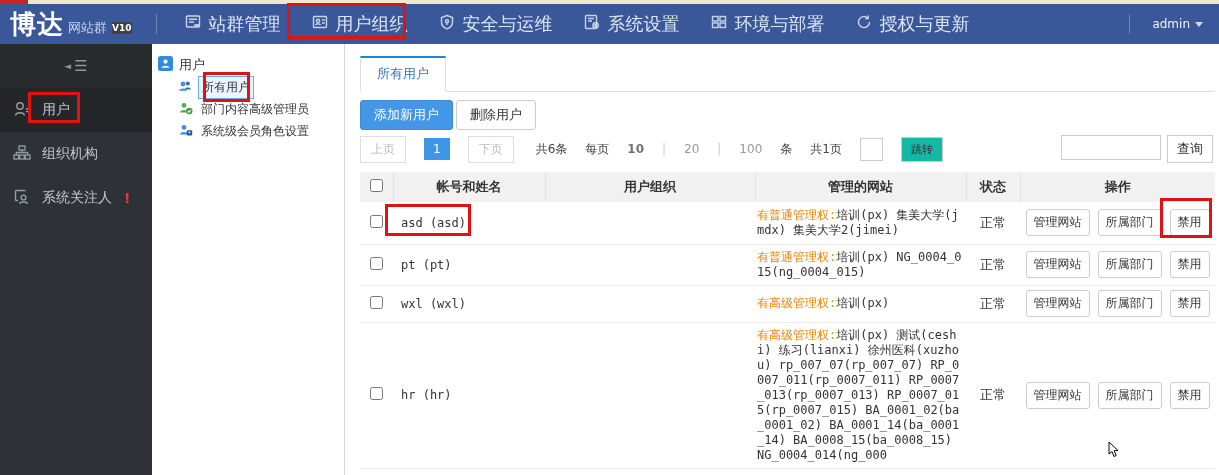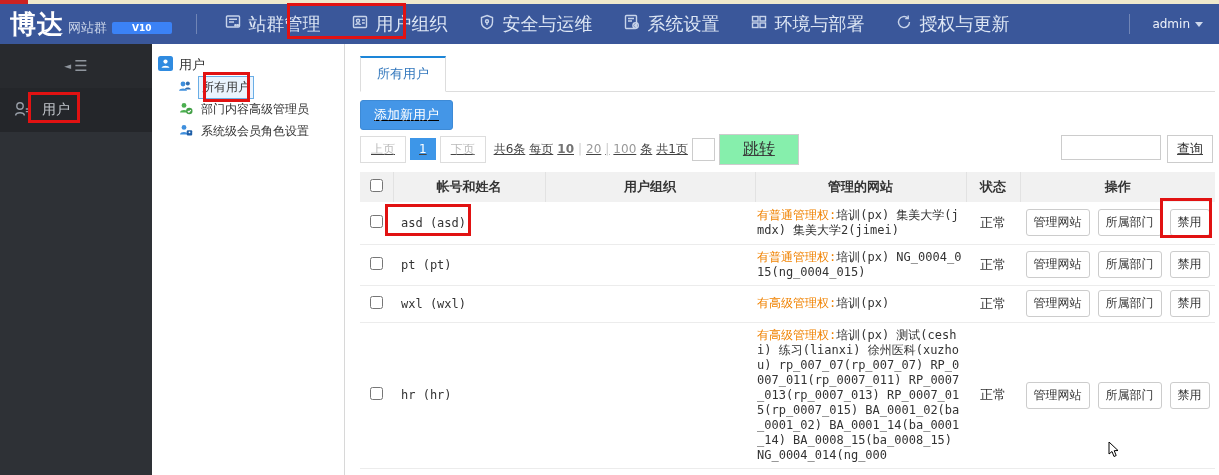--- a/index.html
+++ b/index.html
@@ -9,21 +9,21 @@
 
   
   .top-strip { height:4px; background:#efe9cc; position:relative; }
   .top-strip-red { position:absolute; left:0; top:0; width:28px; height:4px; background:#cc2222; }
 
   
   .topbar { height:40px; background:#3a579a; display:flex; align-items:center; color:#e8eef8; }
   .logo { display:flex; align-items:center; padding:0 12px 0 10px; }
   .logo-main { font-size:26px; font-weight:bold; color:#fff; letter-spacing:1px; line-height:1; }
   .logo-sub { font-size:13px; color:#c8d3e8; margin:8px 0 0 4px; }
-  .badge { background:#3b82f6; color:#fff; font-size:9px; padding:1px 20px; border-radius:2px; margin:8px 0 0 5px; font-weight:bold; }
+  .badge { background:#404040; color:#fff; font-size:9px; padding:1px 0; border-radius:2px; margin:8px 0 0 5px; font-weight:bold; }
   .vdiv { width:1px; height:20px; background:rgba(255,255,255,.28); margin:0 12px; }
   .nav-item { display:flex; align-items:center; gap:7px; margin:0 15px; font-size:18px; color:#dde6f4; cursor:pointer; white-space:nowrap; }
   .topbar-right { margin-left:auto; display:flex; align-items:center; padding-right:16px; }
   .admin-label { font-size:12px; margin:0 5px 0 10px; color:#eef2fa; }
   .caret-down { width:0; height:0; border-left:4px solid transparent; border-right:4px solid transparent; border-top:5px solid #cfd9ec; }
 
   .content { display:flex; height:431px; }
 
   
   .sidebar { width:152px; background:#2e3136; color:#c2c6cc; flex-shrink:0; }
@@ -38,31 +38,31 @@
   .tree { width:193px; background:#fff; border-right:1px solid #d8d8d8; padding-top:10px; flex-shrink:0; font-size:12px; color:#333; }
   .tree-header { display:flex; align-items:center; gap:6px; padding-left:6px; height:22px; font-size:13px; }
   .tree-item { display:flex; align-items:center; gap:5px; padding-left:26px; height:22px; cursor:pointer; white-space:nowrap; }
   .tree-item .t-label { padding:2px 3px; }
   .tree-item.selected .t-label { background:#eaf4fe; border:1px solid #6aaee6; }
 
   
   .main { flex:1; padding:14px 4px 0 15px; position:relative; background:#fff; }
   .tabbar { border-bottom:1px solid #ddd; height:34px; position:relative; }
   .tab { position:absolute; left:0; bottom:-1px; background:#fff; border:1px solid #ddd; border-top:2px solid #1d86d8; border-bottom:1px solid #fff; padding:7px 16px 8px; font-size:13px; color:#3277bd; cursor:pointer; }
-  .toolbar { margin-top:8px; display:flex; gap:3px;text-decoration:underline; }
+  .toolbar { margin-top:8px; display:flex; gap:3px; }
   .btn-primary { background:#4496e7; border:1px solid #3d8ad6; color:#fff; font-size:13px; padding:5px 13px; border-radius:3px; cursor:pointer; }
   .btn { background:#fff; border:1px solid #ccc; color:#333; font-size:13px; padding:5px 13px; border-radius:3px; cursor:pointer; }
-  .pager { margin-top:6px; display:flex; align-items:center; font-size:12px; color:#444; gap:4px; height:26px;text-decoration:underline; }
+  .pager { margin-top:6px; display:flex; align-items:center; font-size:12px; color:#444; gap:18px; height:26px; }
   .pg-btn { border:1px solid #ddd; color:#bbb; padding:4px 10px; font-size:12px; background:#fff; cursor:default; }
   .pg-cur { background:#3d96e8; color:#fff; padding:4px 9px; font-size:12px; }
   .size-sel { color:#737373; font-weight:bold; }
   .size-opt { color:#999; cursor:pointer; }
   .pipe { color:#ccc; }
   .jump-input { width:23px; height:23px; border:1px solid #ccc; }
-  .jump-btn { border:1px solid #ccc; background:#86efac; padding:4px 23px; font-size:16px; color:#333; cursor:pointer; }
+  .jump-btn { border:1px solid #ccc; background:#14b8a6; padding:4px 9px; font-size:11px; color:#333; cursor:pointer; }
   .search-wrap { margin-left:auto; display:flex; gap:6px; align-items:flex-start; margin-right:2px; }
   .search-input { width:100px; height:25px; border:1px solid #ccc; }
   .search-btn { border:1px solid #ccc; background:#fff; padding:4px 9px; font-size:13px; color:#333; cursor:pointer; }
 
   
   table { border-collapse:collapse; margin-top:10px; width:855px; table-layout:fixed; font-size:12px; color:#333; }
   thead th { background:#f1f1f1; height:30px; font-weight:bold; color:#333; border-right:1px solid #e2e2e2; font-size:13px; }
   thead th:last-child { border-right:none; }
   tbody td { border-bottom:1px solid #ececec; vertical-align:middle; }
   .cb-cell { text-align:center; }
@@ -164,20 +164,39 @@
         <span class="tri">◄</span>
         <span class="bars">☰</span>
       </div>
       <div class="side-item selected">
         <span><svg width="20" height="20" viewBox="0 0 20 20" fill="none" stroke="#979da6" stroke-width="1.4">
               <circle cx="8" cy="7" r="3.2"></circle>
               <path d="M3.5 16.5c.8-3.6 8.2-3.6 9 0M13.8 10h3.2M13.8 12.6h3.2"></path>
             </svg></span>
         <span>用户</span>
       </div>
+      <div class="side-item">
+        <span><svg width="20" height="20" viewBox="0 0 20 20" fill="none" stroke="#979da6" stroke-width="1.3">
+              <rect x="7" y="3" width="6" height="4"></rect>
+              <path d="M10 7v2.5M4.3 12V9.5h11.4V12"></path>
+              <rect x="2" y="12" width="4.6" height="4"></rect>
+              <rect x="7.7" y="12" width="4.6" height="4"></rect>
+              <rect x="13.4" y="12" width="4.6" height="4"></rect>
+            </svg></span>
+        <span>组织机构</span>
+      </div>
+      <div class="side-item">
+        <span><svg width="20" height="20" viewBox="0 0 20 20" fill="none" stroke="#979da6" stroke-width="1.4">
+              <path d="M3.5 3.5h10M3.5 3.5v10M3.5 13.5h2.5"></path>
+              <circle cx="11.5" cy="10.5" r="2.4"></circle>
+              <path d="M7.5 16.8c.5-2.4 7.5-2.4 8 0"></path>
+            </svg></span>
+        <span>系统关注人</span>
+        <span class="alert-mark">!</span>
+      </div>
     </aside>
 
     <nav class="tree">
       <div class="tree-header">
         <span><svg width="15" height="15" viewBox="0 0 15 15">
               <rect width="15" height="15" rx="2.5" fill="#2f8be0"></rect>
               <circle cx="7.5" cy="5.6" r="2.1" fill="#fff"></circle>
               <path d="M3.5 11.8c.6-2.8 7.4-2.8 8 0z" fill="#fff"></path>
             </svg></span>
         <span>用户</span>
@@ -211,20 +230,21 @@
       </div>
     </nav>
 
     <main class="main">
       <div class="tabbar">
         <div class="tab">所有用户</div>
       </div>
 
       <div class="toolbar">
         <button class="btn-primary">添加新用户</button>
+        <button class="btn">删除用户</button>
       </div>
 
       <div class="pager">
         <span class="pg-btn">上页</span>
         <span class="pg-cur">1</span>
         <span class="pg-btn">下页</span>
         <span style="margin-left:4px;">共6条</span>
         <span>每页</span>
         <span class="size-sel">10</span>
         <span class="pipe">|</span>

